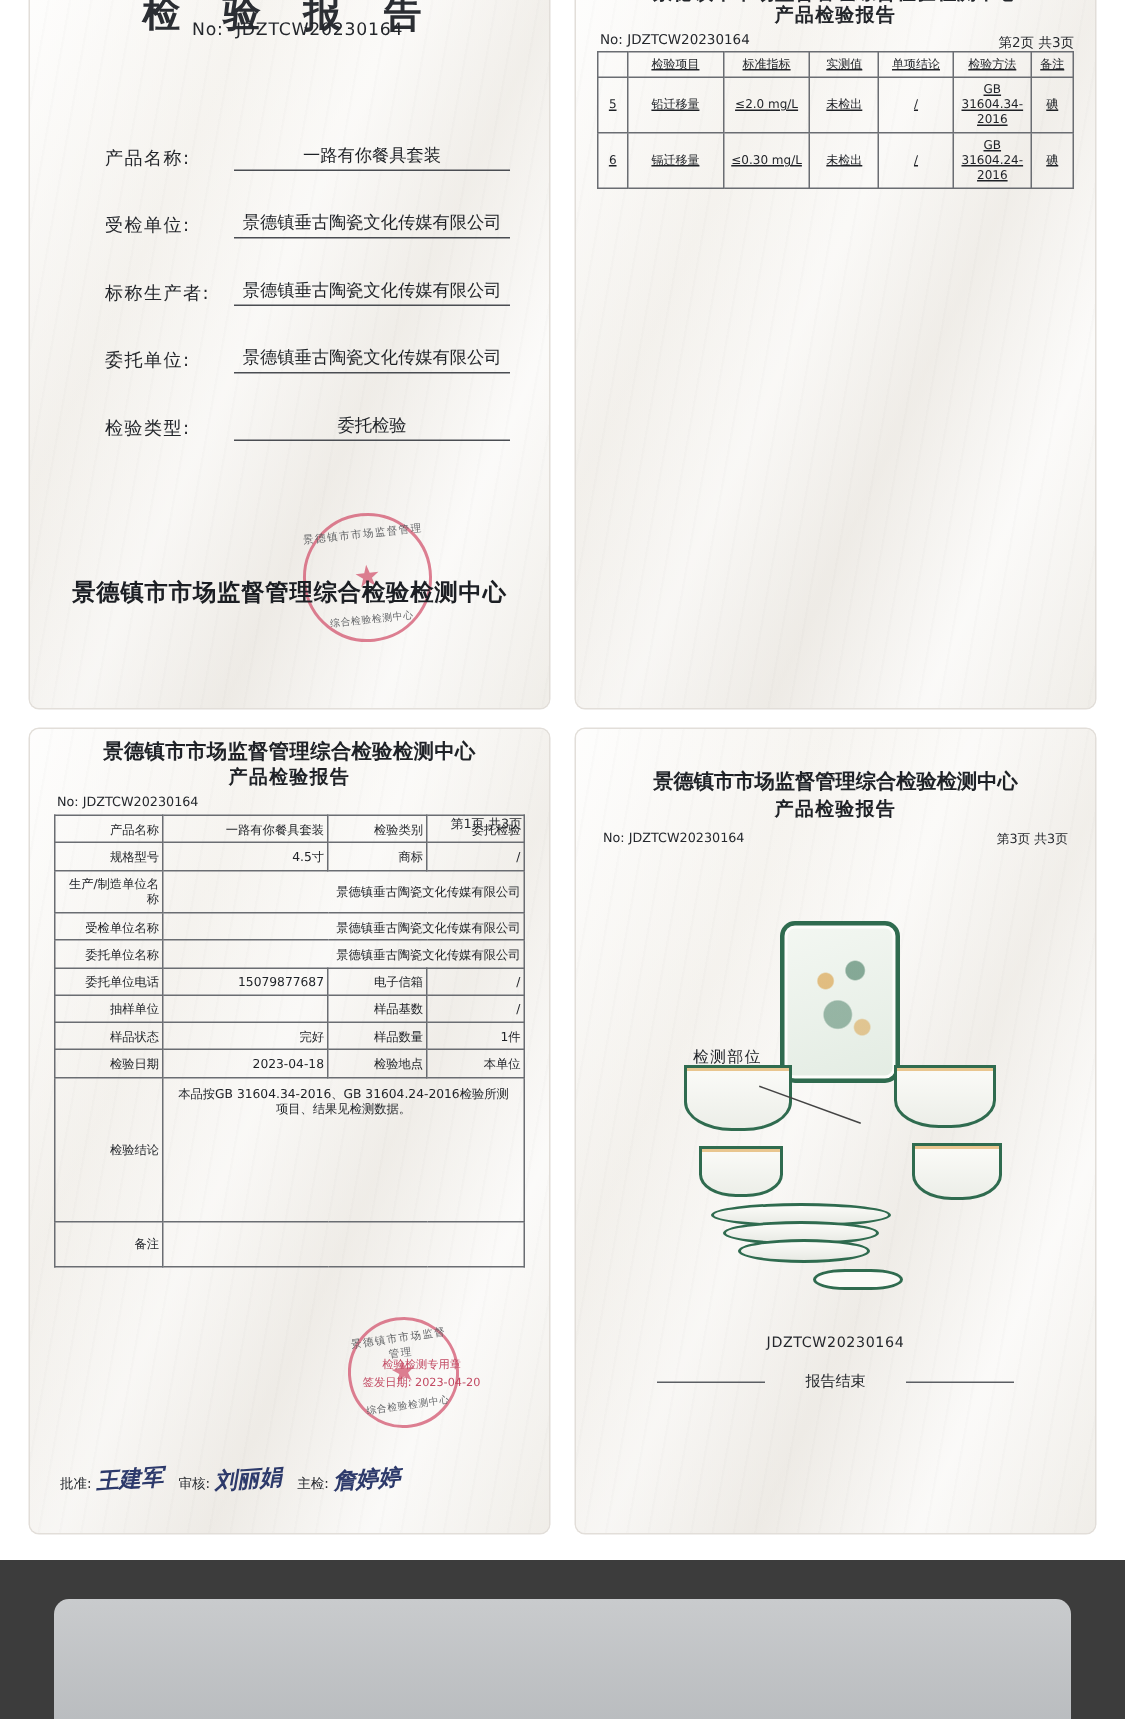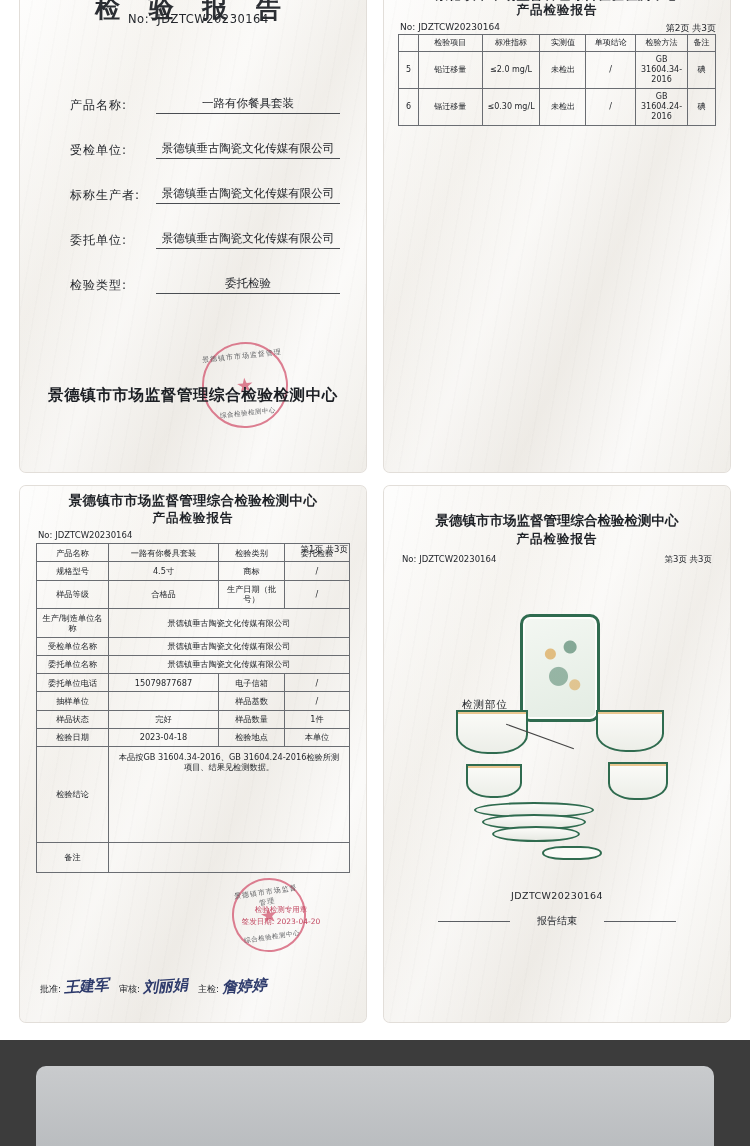--- a/index.html
+++ b/index.html
@@ -109,21 +109,21 @@
     font-size: 8px;
     color: #1e2126;
   }
   .dtable td, .dtable th {
     border: 1px solid #6a6d72;
     padding: 3px 2px;
     text-align: center;
     font-weight: 400;
     line-height: 1.25;
   }
-  #cert2 .dtable { left: 14px; top: 48px; width: 318px; }
+  #cert2 .dtable { left: 14px; top: 48px; width: 318px; text-decoration: underline; }
   #cert2 .dtable th { font-size: 8px; background: transparent; }
   #cert2 .belowtxt {
     position: absolute; left: 0; right: 0; top: 128px; text-align: center;
     font-size: 8.5px; color: #24272c; letter-spacing: 1px;
   }
 
   
   #cert3 { left: 20px; top: 486px; width: 346px; height: 536px; }
   #cert3 .hdr-title {
     position: absolute; top: 6px; left: 0; right: 0; text-align: center;
@@ -131,21 +131,21 @@
   }
   #cert3 .hdr-sub {
     position: absolute; top: 24px; left: 0; right: 0; text-align: center;
     font-size: 12.5px; font-weight: 700; color: #1f2227; letter-spacing: 1px;
   }
   #cert3 .no { position: absolute; top: 44px; left: 18px; font-size: 8.5px; color: #24272c; }
   #cert3 .pg { position: absolute; top: 44px; right: 18px; font-size: 8.5px; color: #24272c; margin-top: 14px; }
   #cert3 .dtable {
     left: 16px; top: 57px; width: 314px; font-size: 8.2px;
   }
-  #cert3 .dtable td { padding: 3.5px 2px; }
+  #cert3 .dtable td { padding: 3.5px 2px; text-align: right; }
   #cert3 .lab { width: 72px; }
   #cert3 .sign {
     position: absolute; left: 20px; right: 20px; bottom: 26px;
     display: flex; gap: 10px; font-size: 9px; color: #24272c; align-items: flex-end;
   }
   #cert3 .sign .sg { display: flex; align-items: flex-end; gap: 3px; }
   #cert3 .sign .hand {
     font-family: "DejaVu Serif", serif;
     font-size: 15px; color: #2d3a6b; font-style: italic; font-weight: 700;
     transform: rotate(-4deg);
@@ -358,26 +358,20 @@
             <tr>
           <td class="lab">产品名称</td>
           <td style="width:110px">一路有你餐具套装</td>
           <td style="width:66px">检验类别</td>
           <td>委托检验</td>
         </tr>
         <tr>
           <td class="lab">规格型号</td>
           <td>4.5寸</td>
           <td>商标</td>
-          <td>/</td>
-        </tr>
-        <tr>
-          <td class="lab">样品等级</td>
-          <td>合格品</td>
-          <td>生产日期（批号）</td>
           <td>/</td>
         </tr>
         <tr>
           <td class="lab">生产/制造单位名称</td>
           <td colspan="3">景德镇垂古陶瓷文化传媒有限公司</td>
         </tr>
         <tr>
           <td class="lab">受检单位名称</td>
           <td colspan="3">景德镇垂古陶瓷文化传媒有限公司</td>
         </tr>

